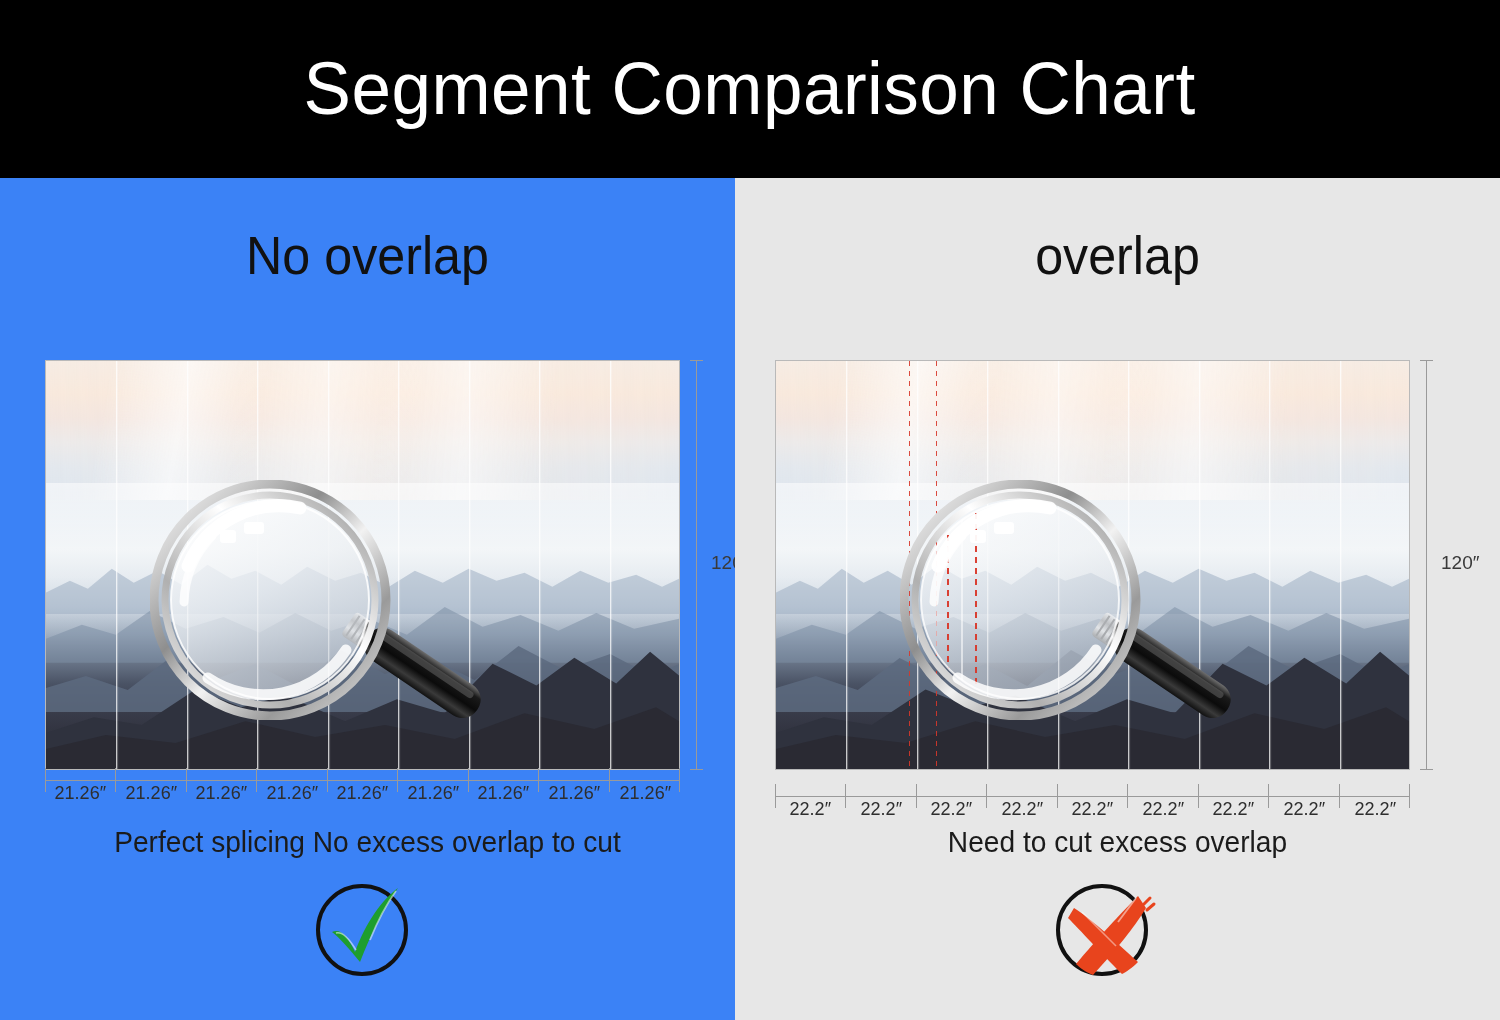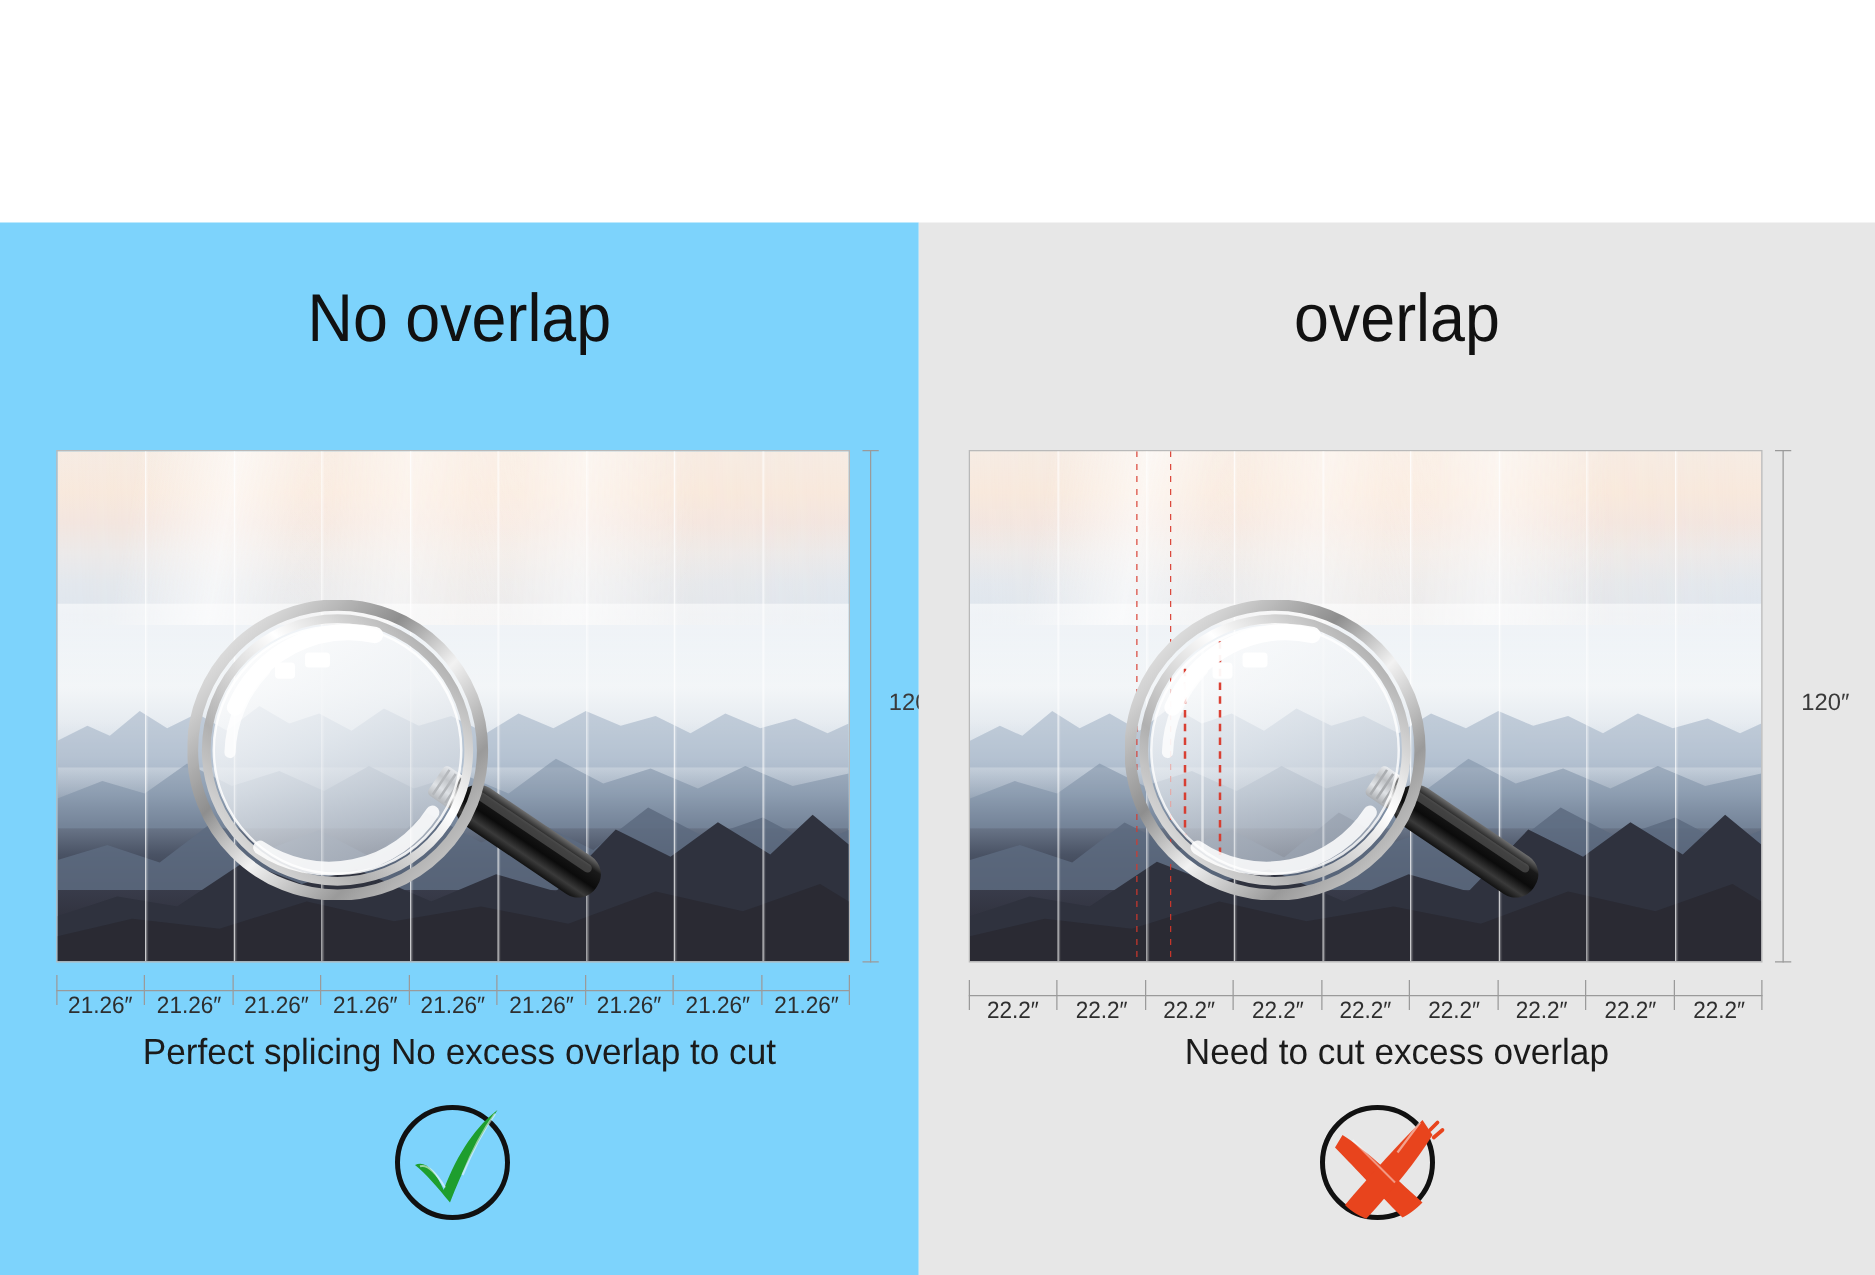--- a/index.html
+++ b/index.html
@@ -24,21 +24,21 @@
     font-weight: 400;
     letter-spacing: 0.5px;
     line-height: 1;
     transform: scaleX(0.96);
   }
 
   
   .panel {
     position: absolute; top: 178px; height: 842px;
   }
-  .panel-left  { left: 0px;   width: 735px; background: #7dd3fc; padding-left: 16px; }
+  .panel-left  { left: 0px;   width: 735px; background: #3b82f6; padding-left: 16px; }
   .panel-right { left: 735px; width: 765px; background: #e7e7e7; }
 
   .panel-heading {
     position: absolute; top: 46px; left: 0; width: 100%;
     text-align: center;
     font-size: 54px; font-weight: 400; color: #111111;
     transform: scaleX(0.93);
   }
 
   
@@ -161,20 +161,23 @@
 
   
   .badge { position: absolute; left: 50%; transform: translateX(-50%); top: 700px; }
   .badge svg { display: block; }
 </style>
 </head>
 <body>
 
 <div class="page">
 
+  <div class="title-banner">
+    <div class="title-text">Segment Comparison Chart</div>
+  </div>
 
   <div class="panel panel-left">
 
     <div class="panel-heading">No overlap</div>
 
     <div class="figure figure-left">
       <div class="mural">
         <div class="clouds"></div>
         <div class="haze"></div>
 
@@ -274,21 +277,21 @@
         </svg>
       </div>
 
       <div class="dim-v" style="left:645px; top:0; height:410px;">
         <div class="line"></div>
           <div class="cap cap-top"></div>
           <div class="cap cap-bot"></div>
       </div>
       <div class="dim-v-label" style="left:666px; top:192px;">120″</div>
 
-      <div class="dim-h" style="top:420px; height:40px;">
+      <div class="dim-h" style="top:408px; height:40px;">
         <div class="base"></div>
         <div class="tick" style="left:0px;"></div>
         <div class="tick" style="left:70px;"></div>
         <div class="tick" style="left:141px;"></div>
         <div class="tick" style="left:211px;"></div>
         <div class="tick" style="left:282px;"></div>
         <div class="tick" style="left:352px;"></div>
         <div class="tick" style="left:423px;"></div>
         <div class="tick" style="left:493px;"></div>
         <div class="tick" style="left:564px;"></div>

